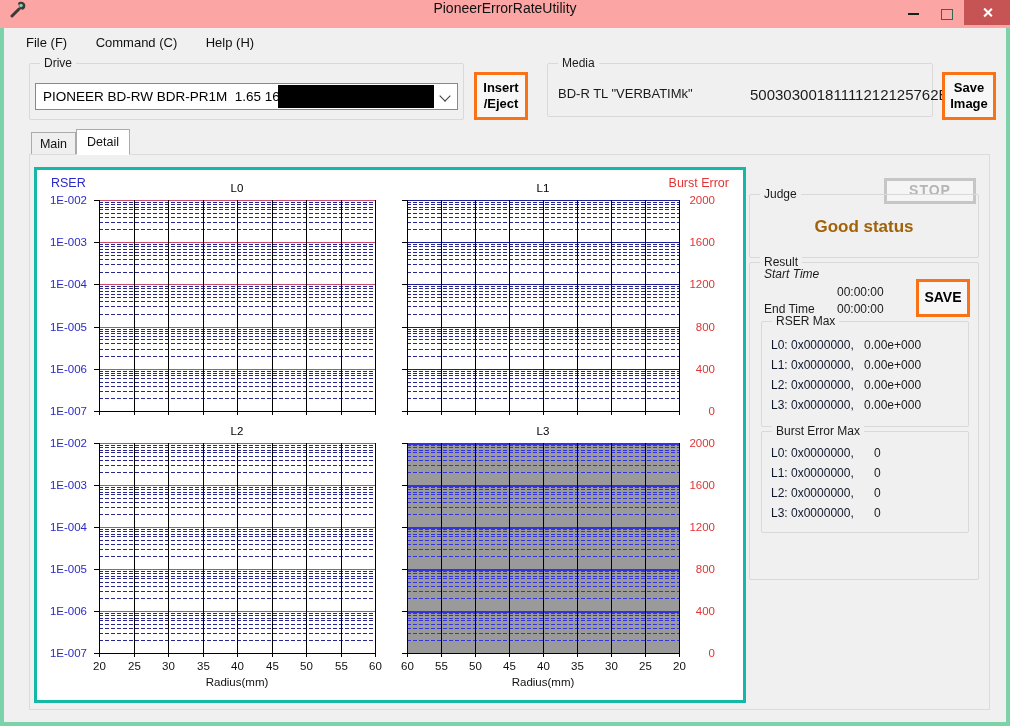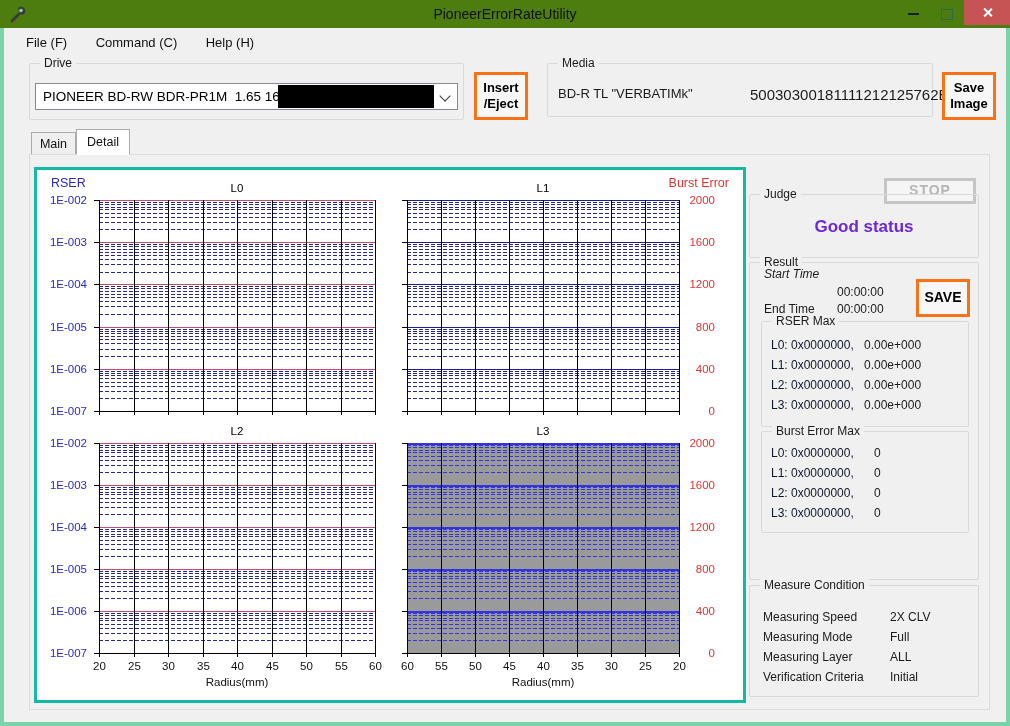--- a/index.html
+++ b/index.html
@@ -1,21 +1,21 @@
 <!DOCTYPE html>
 <html><head>
 <meta charset="utf-8">
 <style>
   html,body{margin:0;padding:0;background:#cfcfcf;font-family:"Liberation Sans",sans-serif;}
   #window{position:relative;width:1010px;height:726px;box-sizing:border-box;
     background:#f0f0f0;border-left:4px solid #7dd3a9;border-right:4px solid #7dd3a9;
     border-bottom:4px solid #7dd3a9;box-shadow:inset 0 0 0 0 #000,0 0 0 1px #58b287;}
   
-  #titlebar{position:absolute;left:-4px;top:0;width:1010px;height:28px;background:#4d7c0f;
-    display:flex;align-items:center;}
+  #titlebar{position:absolute;left:-4px;top:0;width:1010px;height:28px;background:#fca5a5;
+    display:flex;}
   #titlebar .title{position:absolute;left:0;right:0;text-align:center;font-size:14px;color:#111;}
   #app-icon{margin-left:8px;width:18px;height:18px;z-index:2;}
   .win-controls{position:absolute;right:0;top:0;height:28px;display:flex;align-items:stretch;z-index:2;}
   .win-btn{width:34px;height:28px;display:flex;align-items:center;justify-content:center;
     background:transparent;border:none;padding:0;cursor:pointer;}
   .win-btn .min-glyph{width:11px;height:2px;background:#10241a;}
   .win-btn .max-glyph{width:10px;height:9px;border:1px solid #2e6b4e;}
   .close-btn{width:46px;height:25px;background:#c75454;display:flex;align-items:center;justify-content:center;border:none;padding:0;cursor:pointer;}
   .close-glyph{position:relative;width:11px;height:11px;}
   .close-glyph::before,.close-glyph::after{content:"";position:absolute;left:5px;top:0;width:1.8px;height:11px;background:#fff;}
@@ -43,21 +43,21 @@
   .tab{position:absolute;box-sizing:border-box;border:1px solid #ababab;font-size:12.5px;
     display:flex;align-items:center;justify-content:center;cursor:pointer;color:#111;}
   #tab-main{left:27px;top:132px;width:45px;height:23px;background:#efefef;border-bottom:none;}
   #tab-detail{left:72px;top:129px;width:54px;height:26px;background:#fff;border-bottom:1px solid #fff;z-index:3;}
   #tab-page{position:absolute;left:25px;top:154px;width:961px;height:556px;background:#f0f0f0;border:1px solid #dcdcdc;box-sizing:border-box;}
   
   #chart-panel{position:absolute;left:30px;top:167px;width:706px;height:530px;background:#ffffff;border:3px solid #14b8a6;box-sizing:content-box;}
   
   #stop-btn{left:880px;top:166px;width:92px;height:26px;margin-top:12px;}
   #judge-group{left:745px;top:194px;width:228px;height:62px;}
-  #judge-status{position:absolute;left:0;right:0;top:22px;text-align:center;font-size:17px;font-weight:600;color:#6d28d9;}
+  #judge-status{position:absolute;left:0;right:0;top:22px;text-align:center;font-size:17px;font-weight:600;color:#a16207;}
   #result-group{left:745px;top:262px;width:228px;height:316px;}
   .kv-label{position:absolute;font-size:12px;color:#1a1a1a;white-space:nowrap;}
   #save-btn{left:166px;top:16px;width:54px;height:38px;font-size:14px;}
   #rser-group{left:11px;top:58px;width:206px;height:104px;}
   #burst-group{left:11px;top:168px;width:206px;height:100px;}
   .max-row-label{position:absolute;left:9px;font-size:12px;color:#0f172a;white-space:nowrap;}
   .max-row-value{position:absolute;left:102px;font-size:12px;color:#1a1a1a;white-space:nowrap;}
   #measure-group{left:745px;top:585px;width:228px;height:110px;}
   .mc-label{position:absolute;left:13px;font-size:12px;color:#1a1a1a;white-space:nowrap;}
   .mc-value{position:absolute;left:140px;font-size:12px;color:#1a1a1a;white-space:nowrap;}
@@ -498,25 +498,14 @@
       <span class="max-row-value" style="top:14px;left:112px;">0</span>
       <span class="max-row-label" style="top:34px;">L1: 0x0000000,</span>
       <span class="max-row-value" style="top:34px;left:112px;">0</span>
       <span class="max-row-label" style="top:54px;">L2: 0x0000000,</span>
       <span class="max-row-value" style="top:54px;left:112px;">0</span>
       <span class="max-row-label" style="top:74px;">L3: 0x0000000,</span>
       <span class="max-row-value" style="top:74px;left:112px;">0</span>
     </div>
   </div>
 
-  <div class="groupbox" id="measure-group">
-    <span class="gb-label">Measure Condition</span>
-    <span class="mc-label" style="top:24px;">Measuring Speed</span>
-    <span class="mc-value" style="top:24px;">2X CLV</span>
-    <span class="mc-label" style="top:44px;">Measuring Mode</span>
-    <span class="mc-value" style="top:44px;">Full</span>
-    <span class="mc-label" style="top:64px;">Measuring Layer</span>
-    <span class="mc-value" style="top:64px;">ALL</span>
-    <span class="mc-label" style="top:84px;">Verification Criteria</span>
-    <span class="mc-value" style="top:84px;">Initial</span>
-  </div>
 
 </div>
 
 </body></html>

